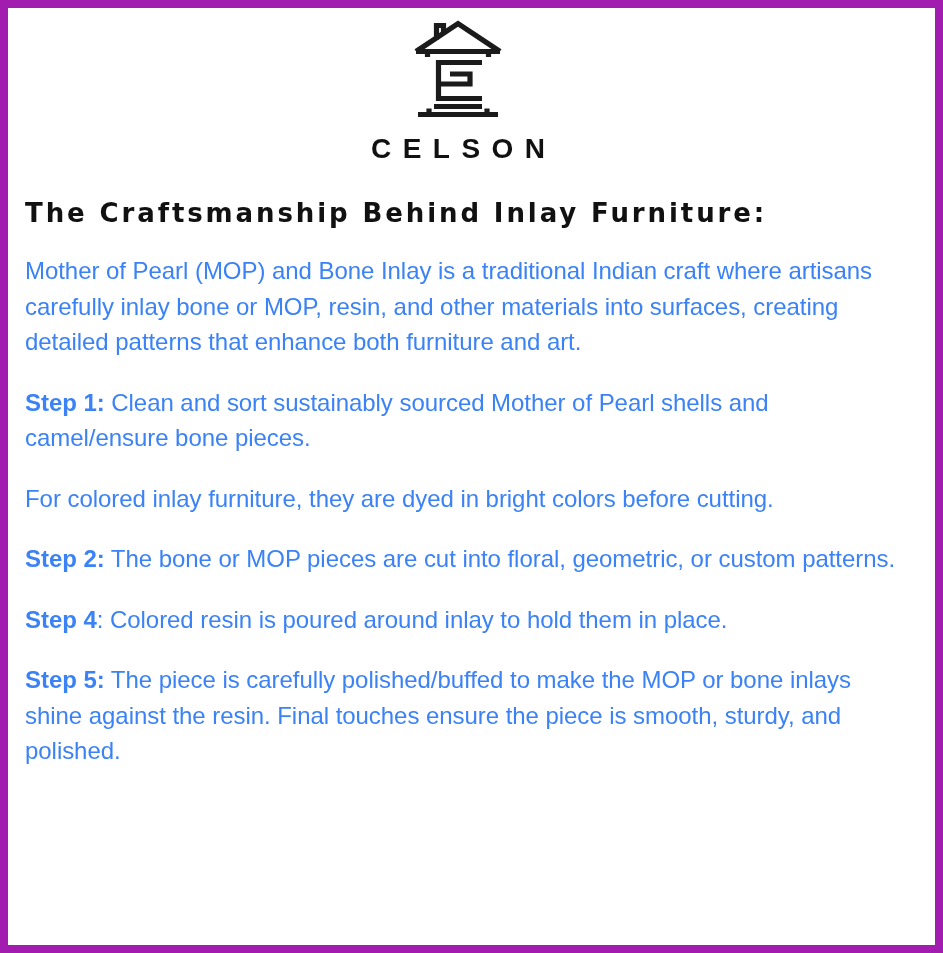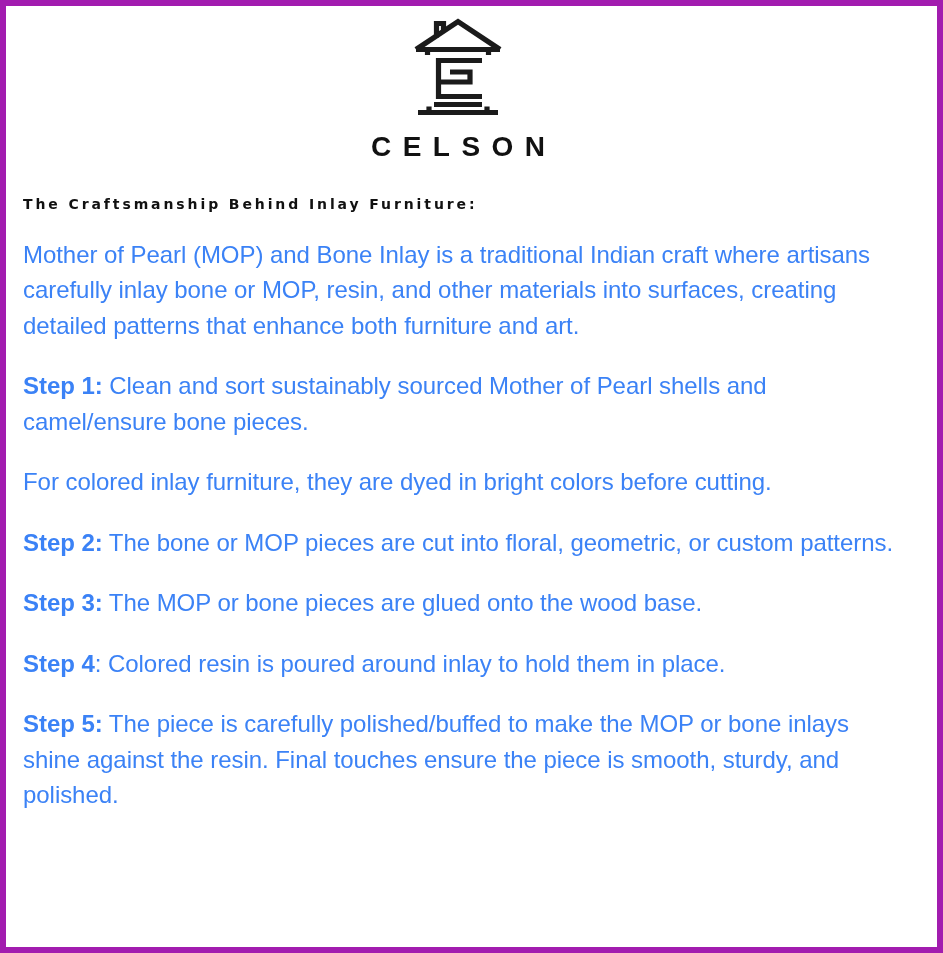--- a/index.html
+++ b/index.html
@@ -9,21 +9,21 @@
   }
   body {
     font-family: "Liberation Sans", sans-serif;
   }
   #page {
     position: relative;
     width: 943px;
     height: 953px;
     box-sizing: border-box;
     background: #ffffff;
-    border: 6px solid #a21caf;
+    border: 8px solid #a21caf;
     overflow: hidden;
   }
   #inner {
     box-sizing: border-box;
     width: 100%;
     height: 100%;
     padding: 4px 38px 0 11px;
   }
 
   
@@ -42,21 +42,21 @@
     letter-spacing: 11.5px;
     text-indent: 11.5px;
     color: #111111;
     margin-top: 13px;
     line-height: 1;
   }
 
   
   .headline {
     font-family: "DejaVu Sans", sans-serif;
-    font-size: 14px;
+    font-size: 26px;
     font-weight: 700;
     letter-spacing: 2.9px;
     color: #111111;
     margin: 35px 0 0 6px;
     line-height: 1.2;
     white-space: nowrap;
   }
 
   
   .body-copy {
@@ -125,23 +125,20 @@
       </p>
 
       <p class="para">
         <span class="lead"></span><span>For colored inlay furniture, they are dyed in bright colors before cutting.</span>
       </p>
 
       <p class="para">
         <span class="lead">Step 2:</span><span> The bone or MOP pieces are cut into floral, geometric, or custom patterns.</span>
       </p>
 
-      <p class="para">
-        <span class="lead">Step 3:</span><span> The MOP or bone pieces are glued onto the wood base.</span>
-      </p>
 
       <p class="para">
         <span class="lead">Step 4</span><span>: Colored resin is poured around inlay to hold them in place.</span>
       </p>
 
       <p class="para">
         <span class="lead">Step 5:</span><span> The piece is carefully polished/buffed to make the MOP or bone inlays shine against the resin. Final touches ensure the piece is smooth, sturdy, and polished.</span>
       </p>
     </div>
 

